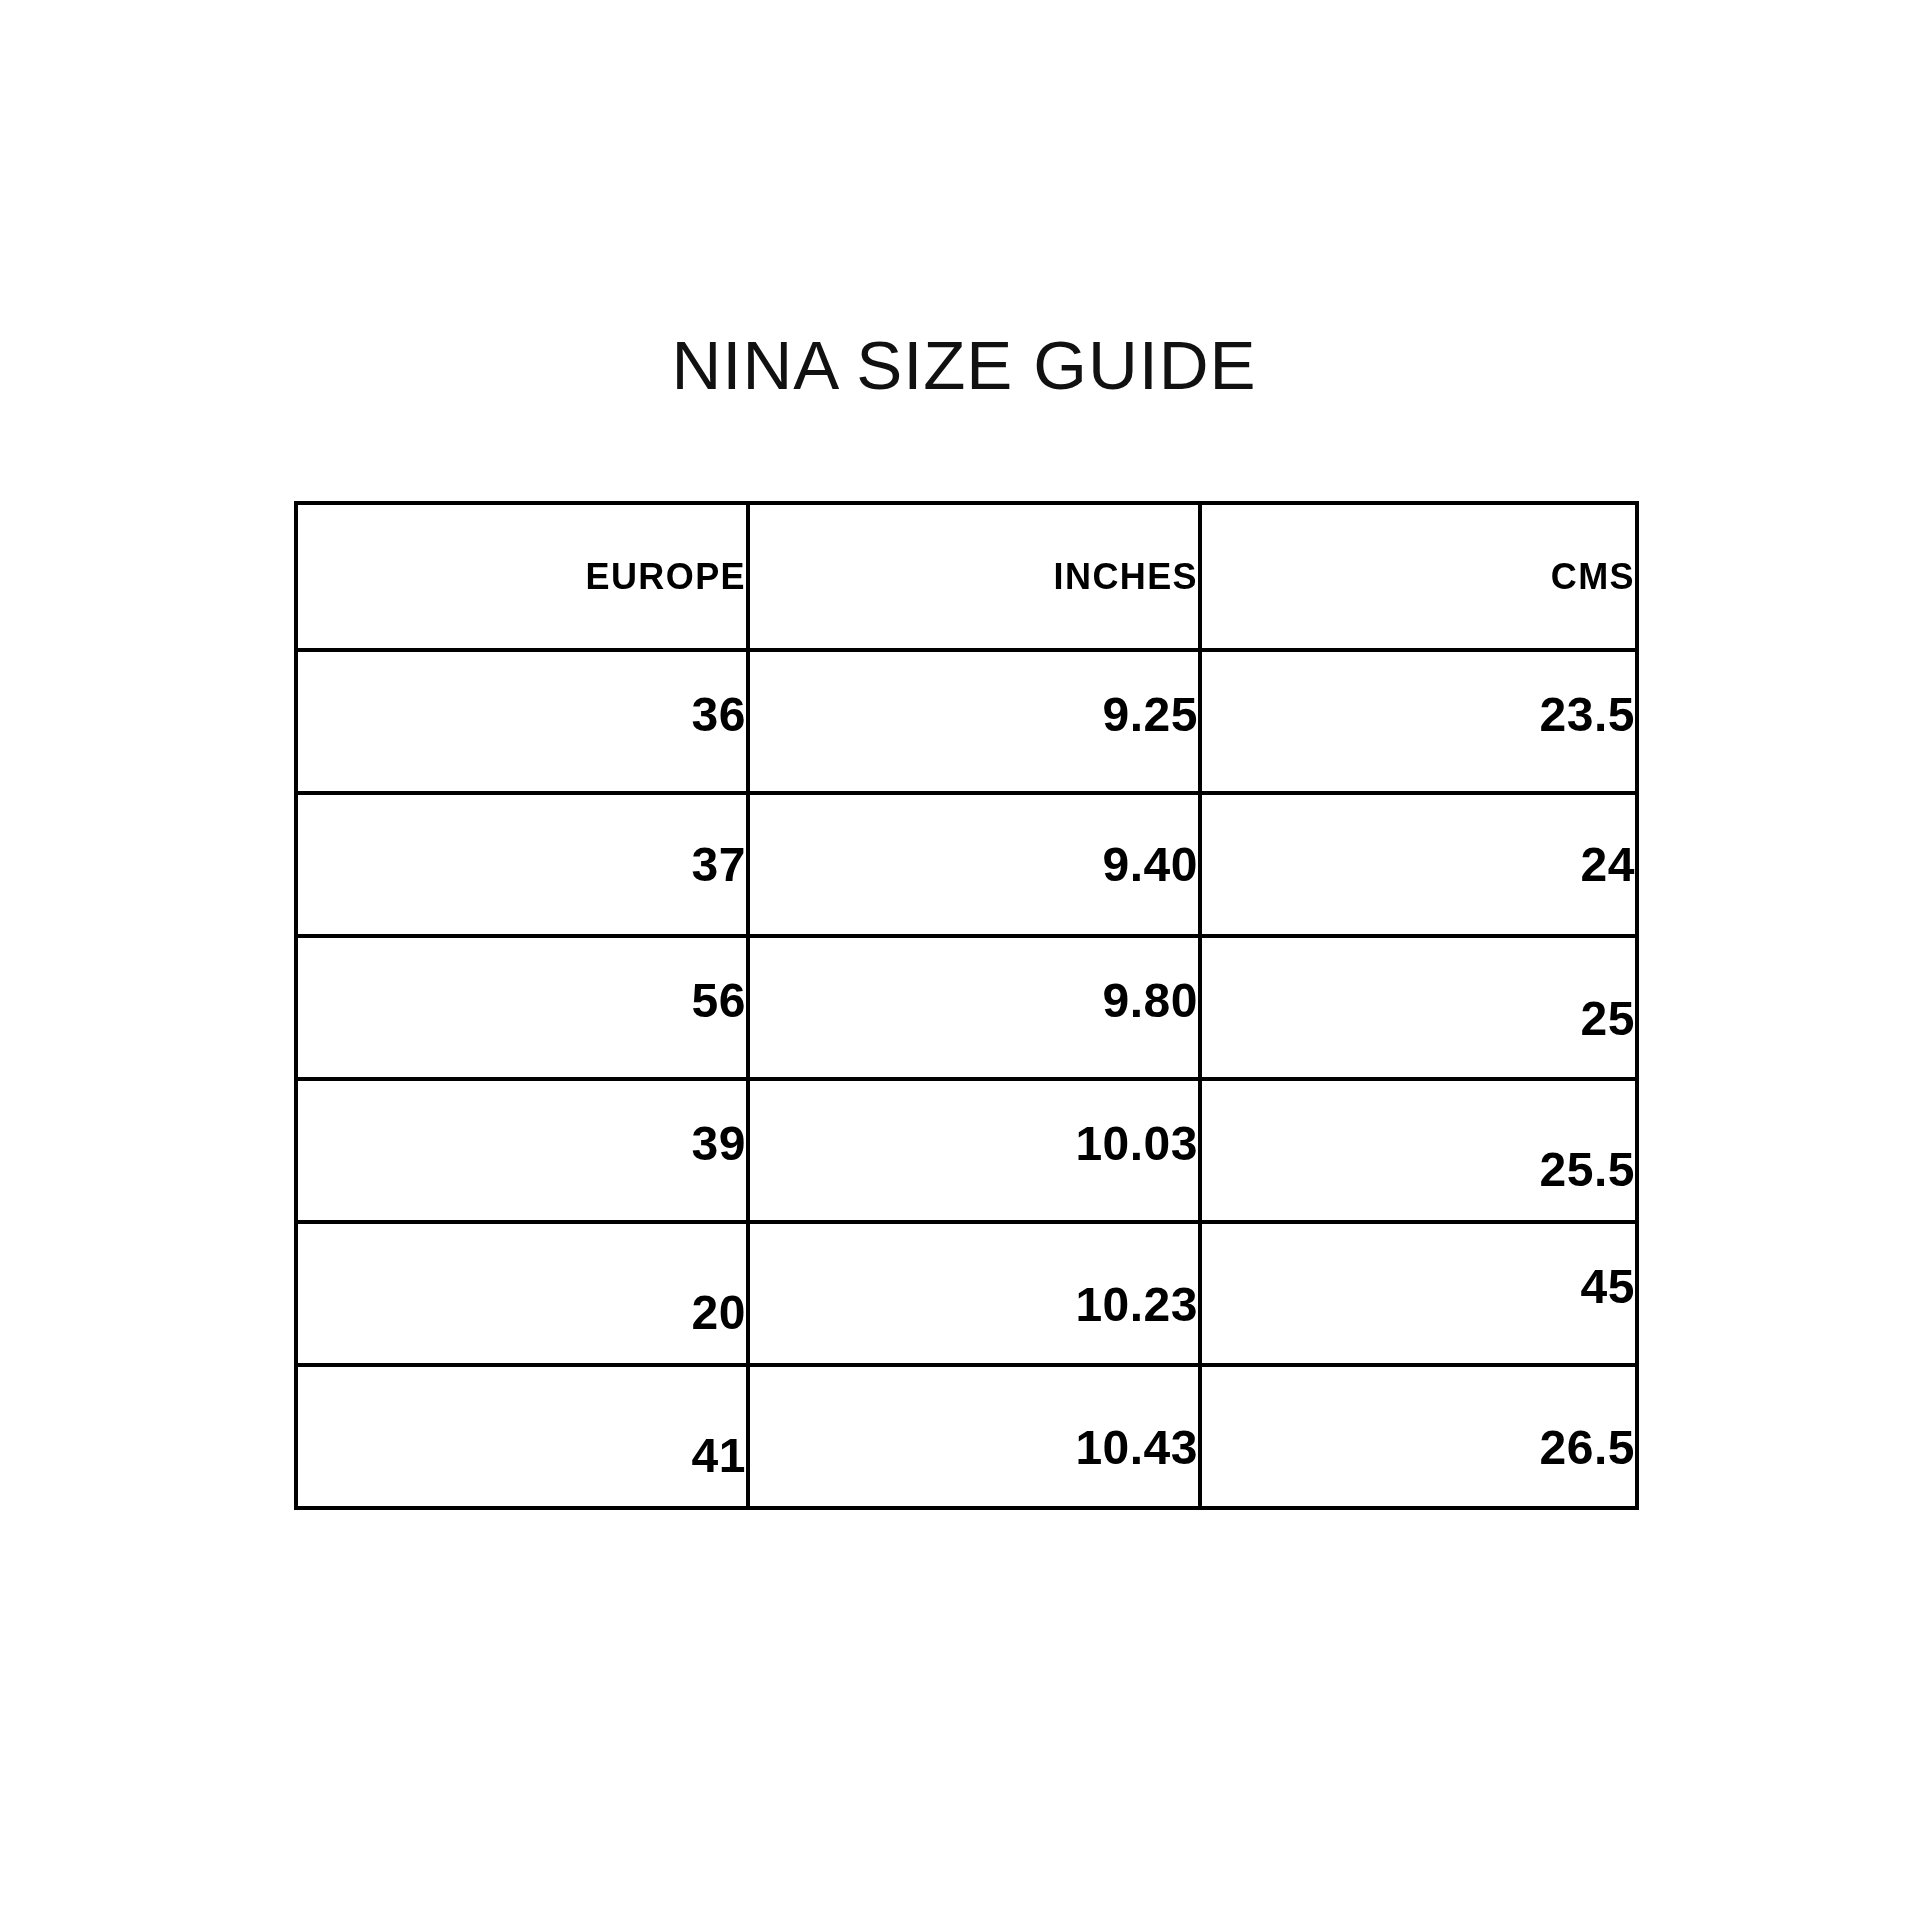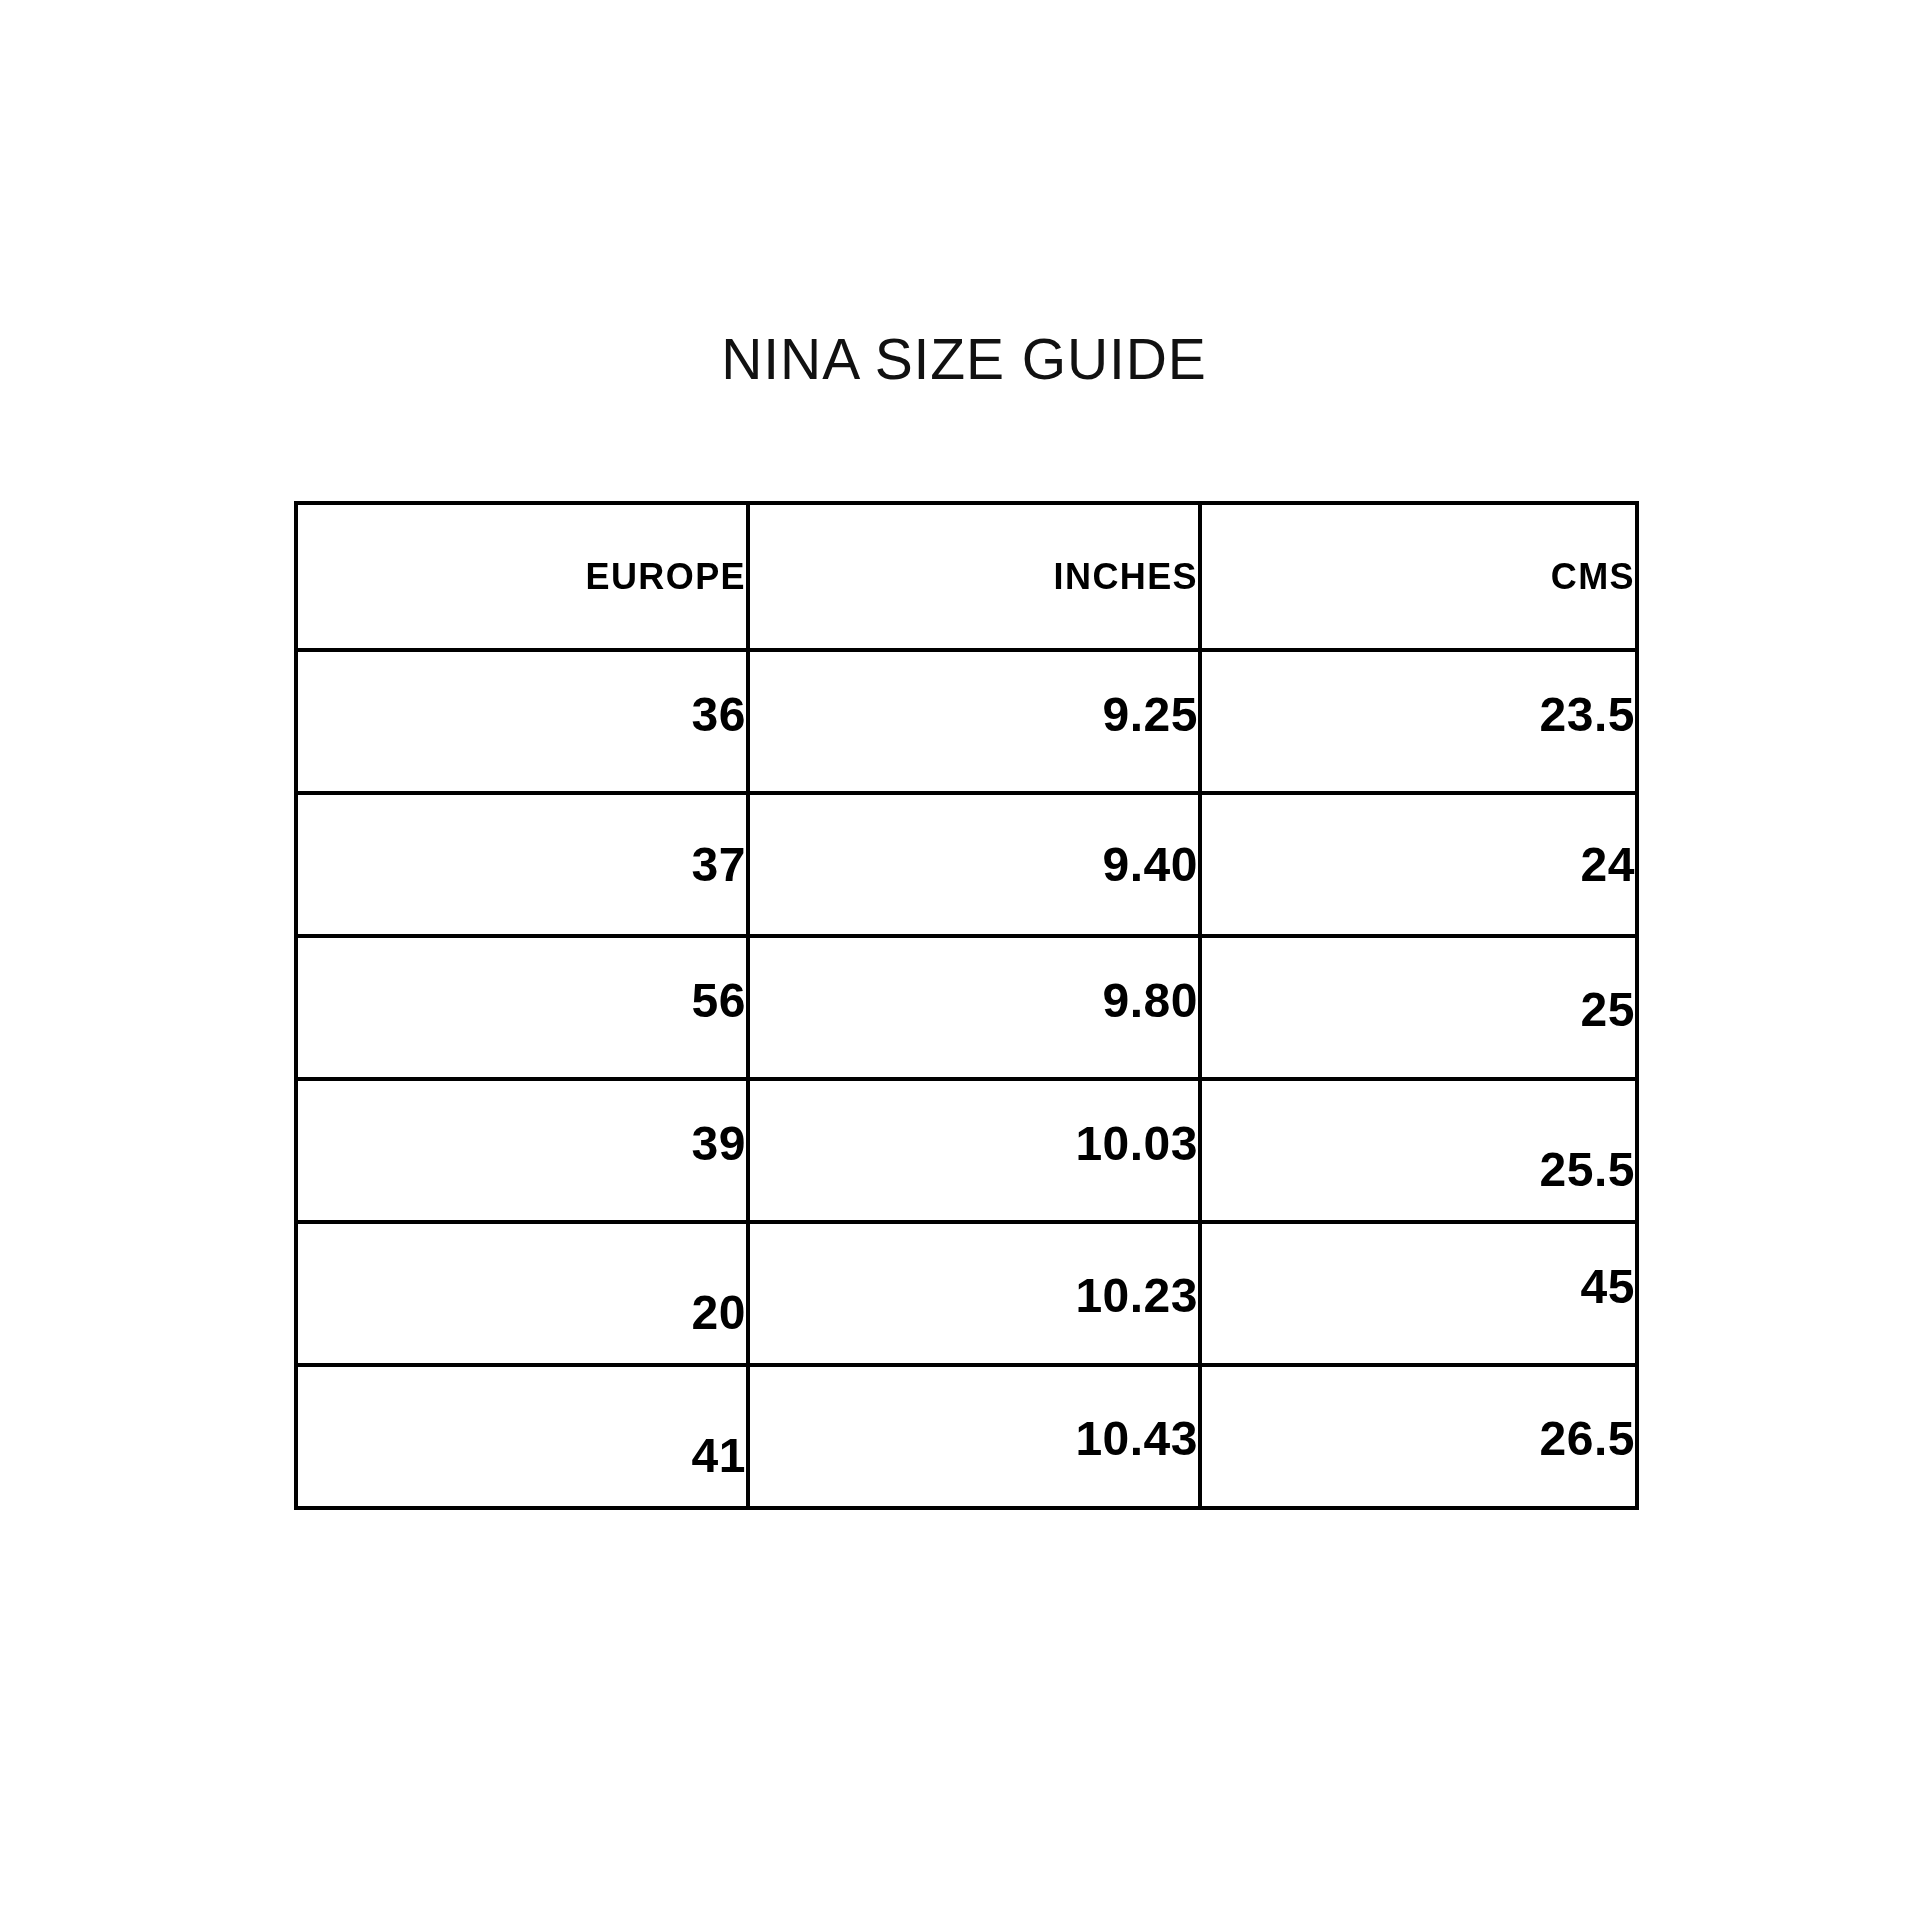--- a/index.html
+++ b/index.html
@@ -20,21 +20,21 @@
     height: 1928px;
     position: relative;
     box-sizing: border-box;
   }
   .title {
     position: absolute;
     top: 331px;
     left: 0;
     width: 1928px;
     text-align: center;
-    font-size: 57px;
+    font-size: 69px;
     font-weight: 400;
     letter-spacing: 0.9px;
     color: #111111;
     font-family: "Liberation Sans", sans-serif;
     line-height: 1;
   }
   .table-wrap {
     position: absolute;
     top: 501px;
     left: 294px;
@@ -64,21 +64,21 @@
     font-size: 48px;
     letter-spacing: 0.5px;
   }
   
   col.c0 { width: 452px; }
   col.c1 { width: 452px; }
   col.c2 { width: 437px; }
 
   
   .cell-inner { display: block; }
-  .off-down-10 { position: relative; top: 2px; }
+  .off-down-10 { position: relative; top: 11px; }
   .off-down-16 { position: relative; top: 19px; }
   .off-up-6 { position: relative; top: -7.5px; }
 </style>
 </head>
 <body>
 
 <div class="page">
 
   <div class="title">NINA SIZE GUIDE</div>
 

